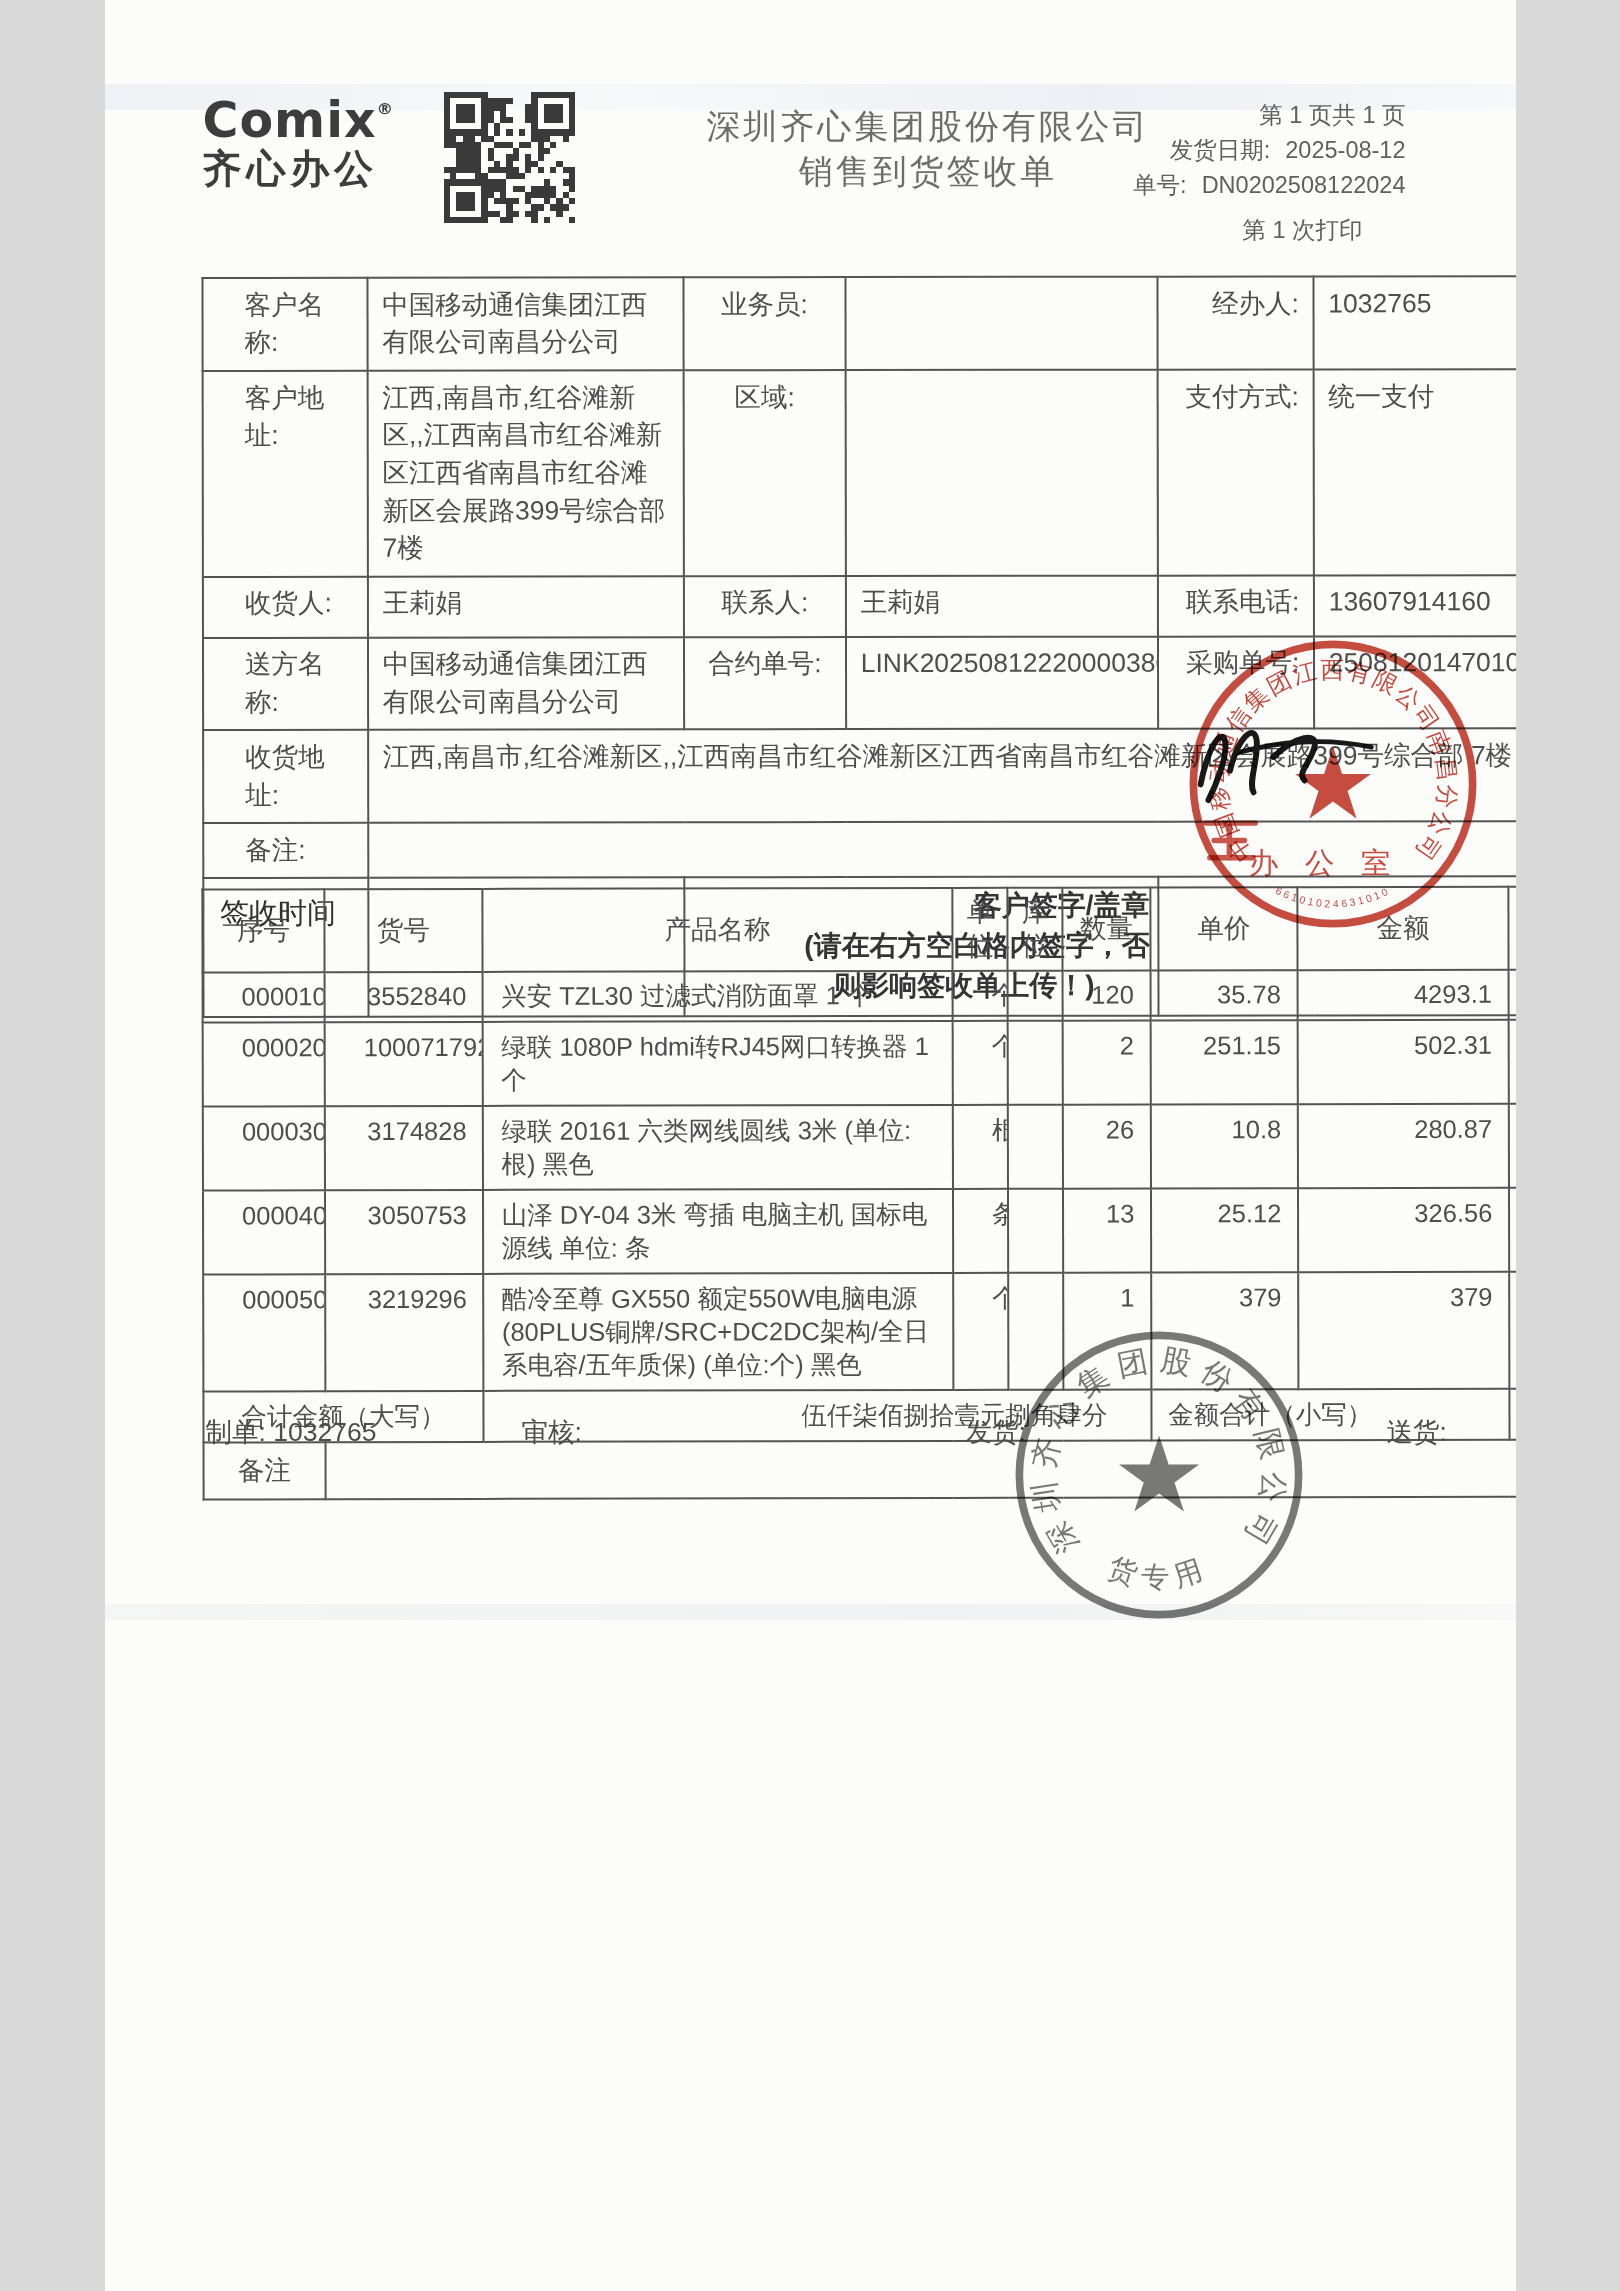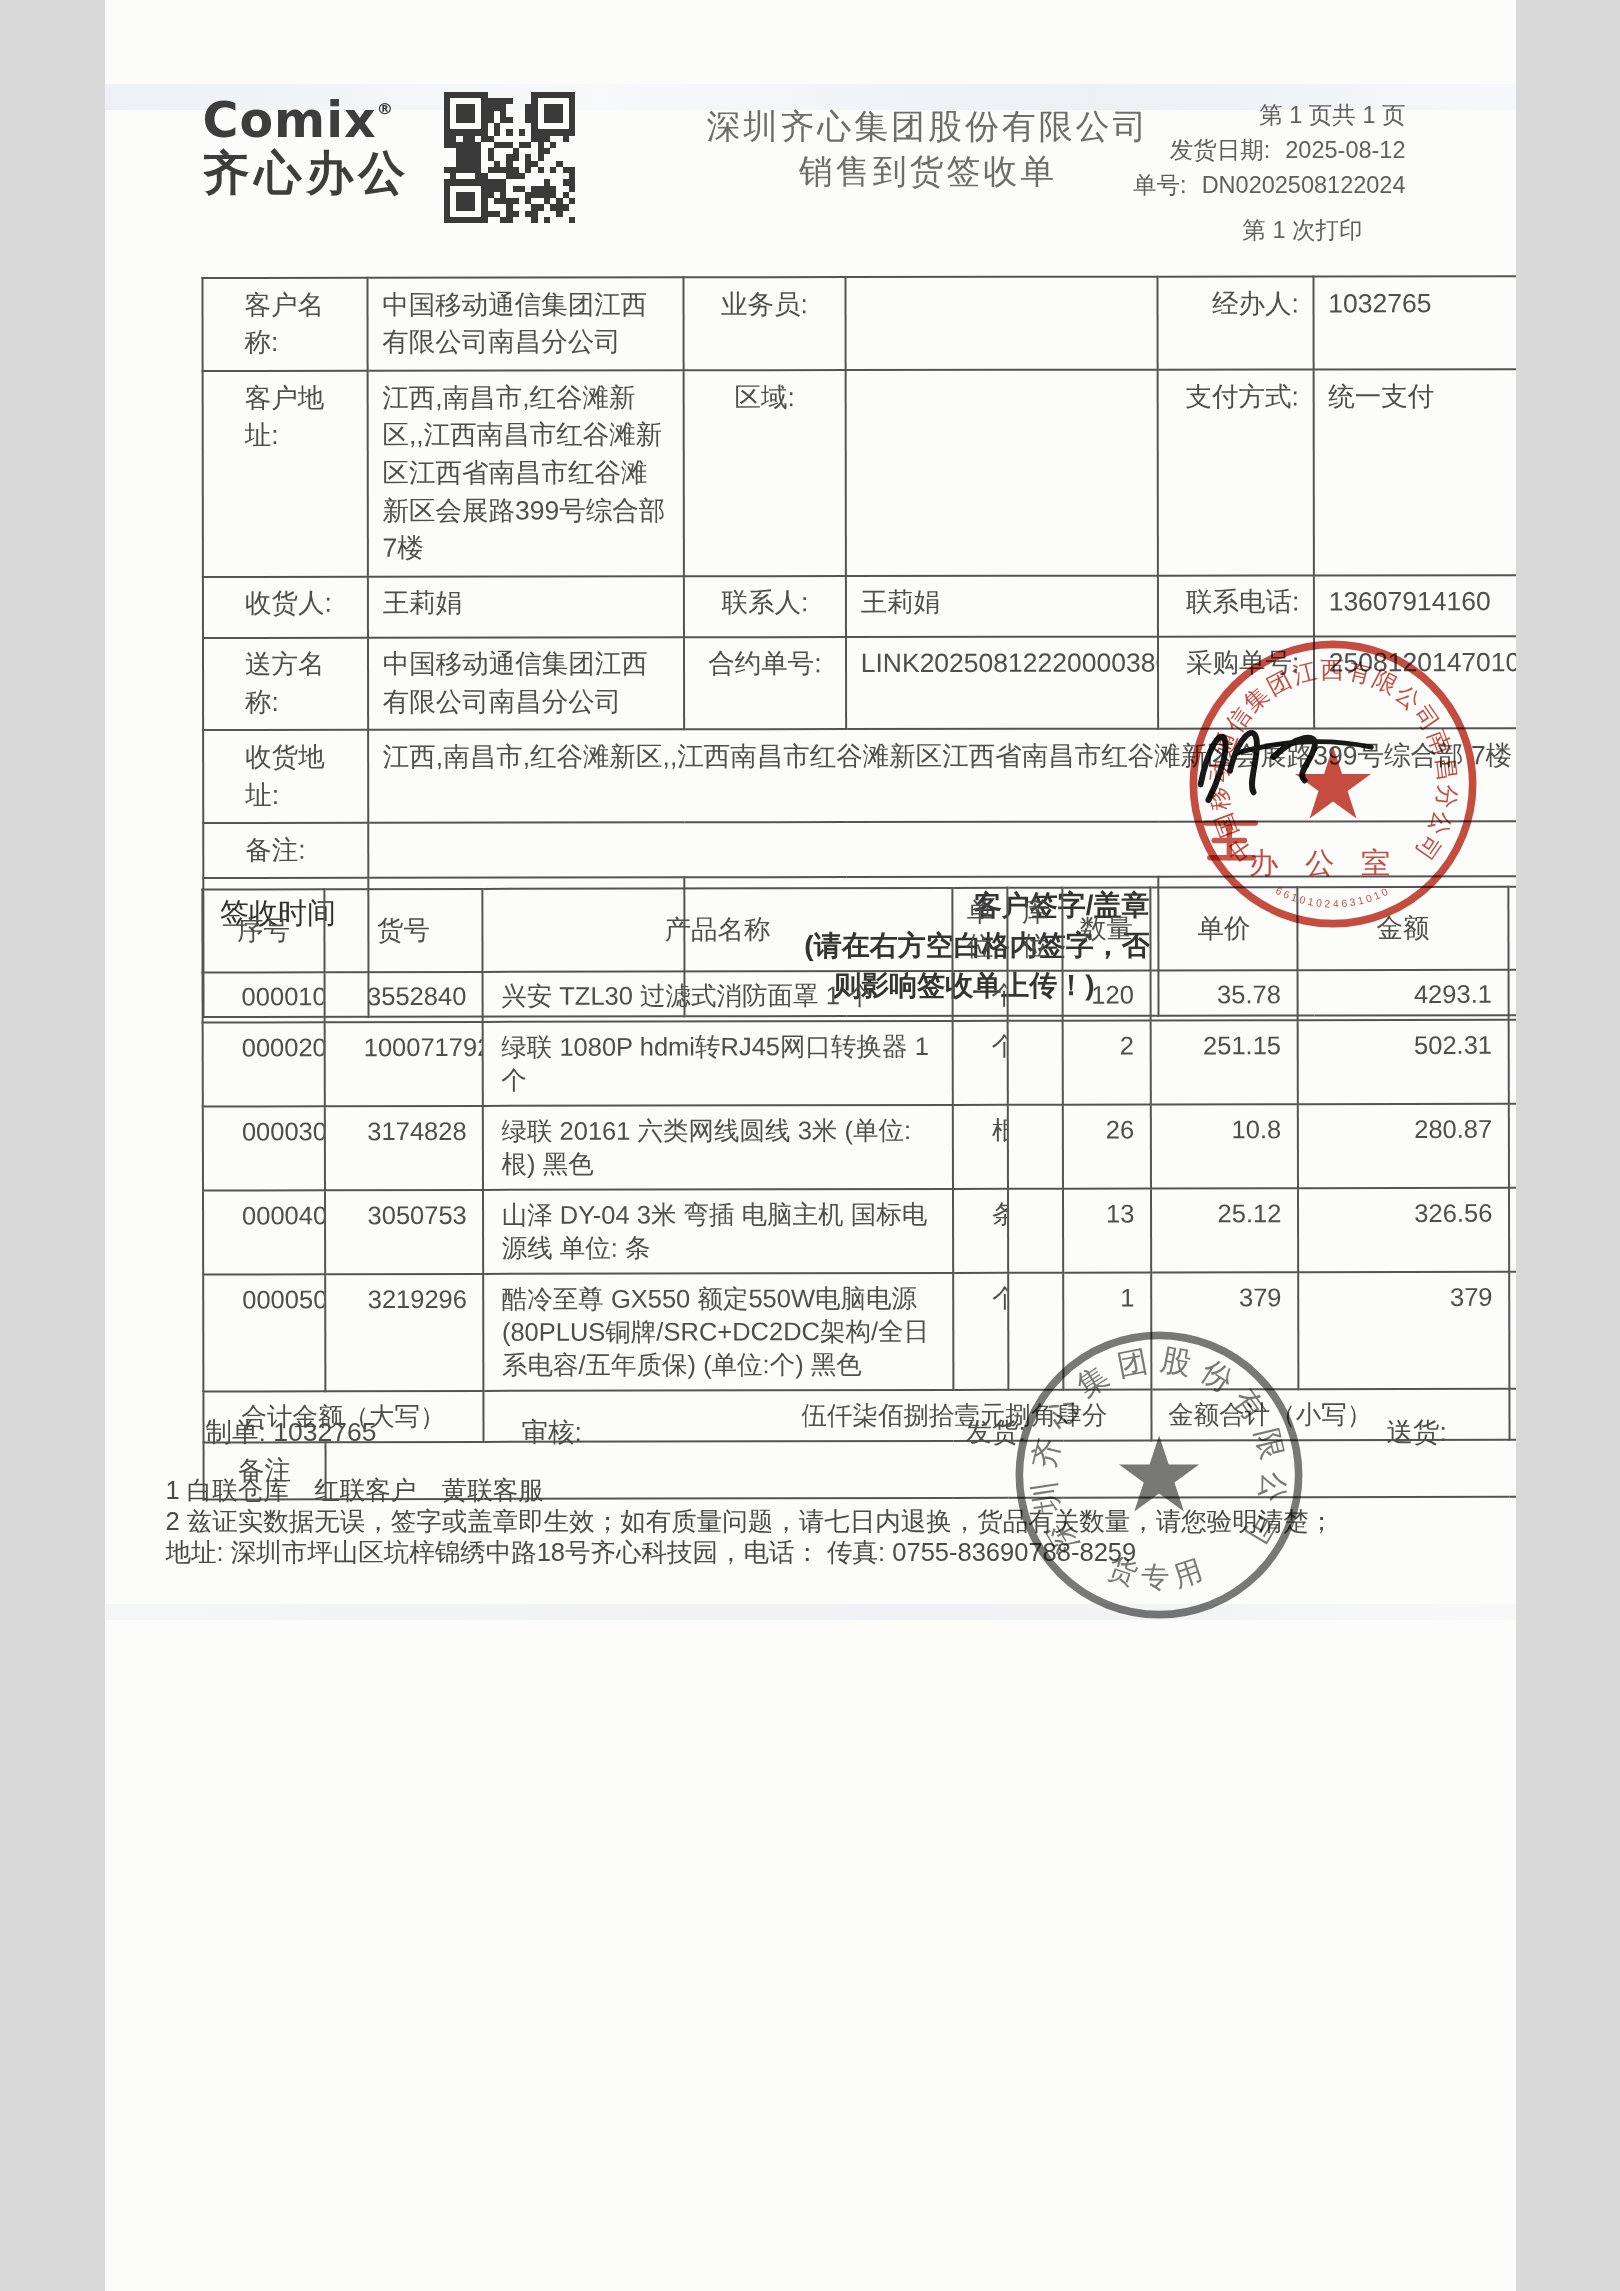--- a/index.html
+++ b/index.html
@@ -14,21 +14,21 @@
   .tint.t1 { top:84px; height:25.5px;
     background:linear-gradient(90deg, rgba(110,145,190,.10), rgba(110,145,190,.03) 35%, rgba(110,145,190,.11) 70%, rgba(110,145,190,.04)); }
   .tint.t2 { top:1604px; height:15.7px; background:linear-gradient(90deg, rgba(120,130,150,.05), rgba(120,130,150,.09) 60%, rgba(120,130,150,.03)); }
   .corner-smudge { position:absolute; left:1530px; top:43px; width:49px; height:32px;
     background:#2e2e2e; border-radius:58% 42% 52% 48%; transform:rotate(-14deg); opacity:.82; }
 
   
   .logo-en { position:absolute; left:98px; top:96px; font-size:49px; font-weight:800;
     color:#3d3d3d; letter-spacing:1px; font-family:"DejaVu Sans",sans-serif; line-height:1; }
   .logo-en sup { font-size:16.7px; font-weight:700; vertical-align:23.5px; }
-  .logo-cn { position:absolute; left:98px; top:149px; font-size:47px; font-weight:800;
+  .logo-cn { position:absolute; left:98px; top:149px; font-size:39px; font-weight:800;
     color:#3d3d3d; letter-spacing:4.9px; line-height:1; }
   .qr { position:absolute; left:339px; top:86px; width:131px; height:143px; }
   .doc-title { position:absolute; left:510px; top:104px; width:627px; text-align:center;
     font-size:34px; color:#6d6d6d; letter-spacing:2.9px; line-height:45px; }
   .meta { position:absolute; right:110px; top:98px; text-align:right; font-size:23.5px;
     color:#5f5f5f; line-height:35px; }
   .meta .print-line { padding-right:43px;margin-top:10px; }
   .meta .lbl { margin-right:15px; }
 
   
@@ -401,25 +401,20 @@
   </tbody>
     </table>
 
   <div class="signoff">
     <span class="block" style="left:101px"><span>制单:</span> <span>1032765</span></span>
     <span class="block" style="left:417px">审核:</span>
     <span class="block" style="left:861px">发货:</span>
     <span class="block" style="left:1282px">送货:</span>
   </div>
 
-  <div class="footnotes">
-    <div>1 白联仓库　红联客户　黄联客服</div>
-    <div>2 兹证实数据无误，签字或盖章即生效；如有质量问题，请七日内退换，货品有关数量，请您验明清楚；</div>
-    <div>地址: 深圳市坪山区坑梓锦绣中路18号齐心科技园，电话：  传真: 0755-83690788-8259</div>
-  </div>
 
   <svg class="seal red" viewBox="0 0 320 320" style="left:1076px;top:632px;width:304px;height:304px">
     <defs>
       <path id="arcTopR" d="M 80.8 239.2 A 112 112 0 1 1 239.2 239.2" fill="none"></path>
       <path id="arcBotR" d="M 95 272.6 A 130 130 0 0 0 225 272.6" fill="none"></path>
     </defs>
     <circle cx="160" cy="160" r="147" fill="none" stroke="currentColor" stroke-width="8"></circle>
     <text font-size="25" letter-spacing="2" fill="currentColor"><textPath href="#arcTopR" startOffset="50%" text-anchor="middle">中国移动通信集团江西有限公司南昌分公司</textPath></text>
     <text x="160" y="196" text-anchor="middle" font-size="104" fill="currentColor">★</text>
     <text x="160" y="254" text-anchor="middle" font-size="31" letter-spacing="28" fill="currentColor">办公室</text>

